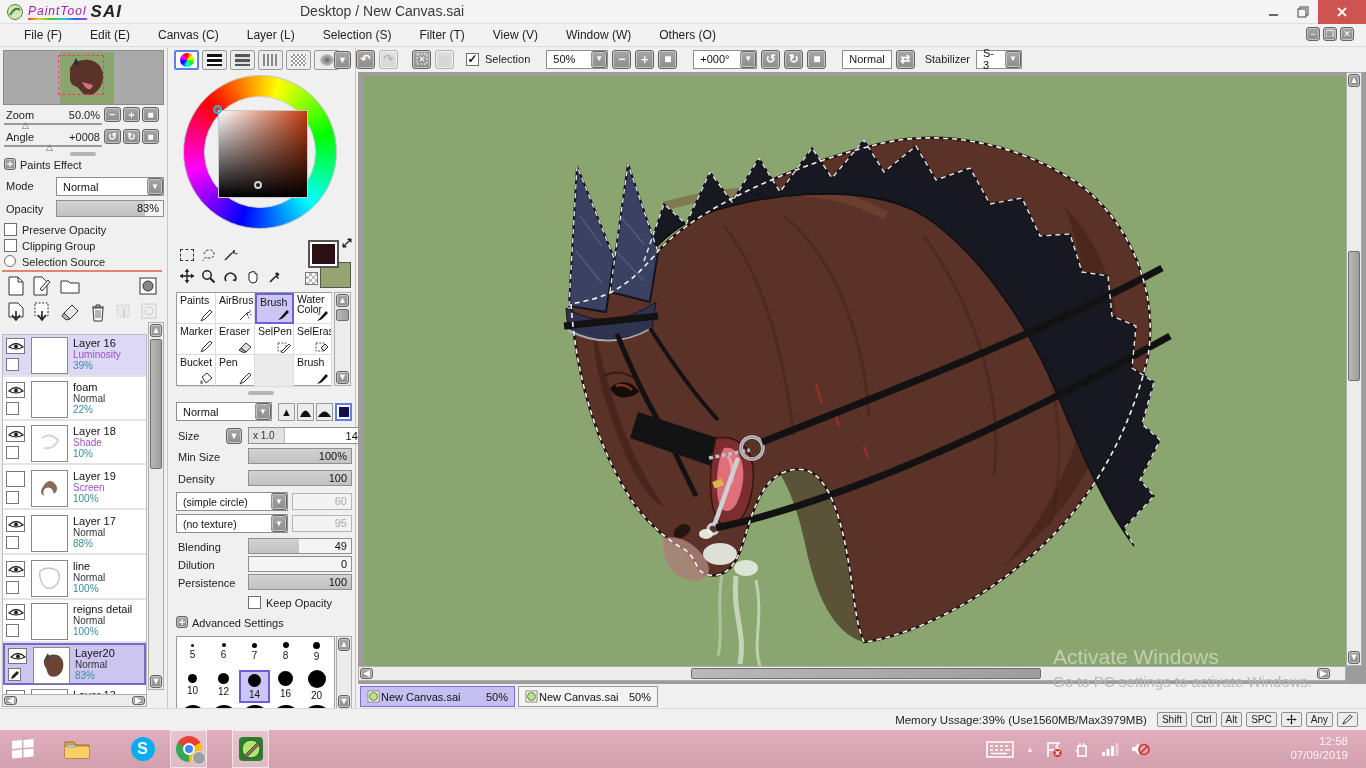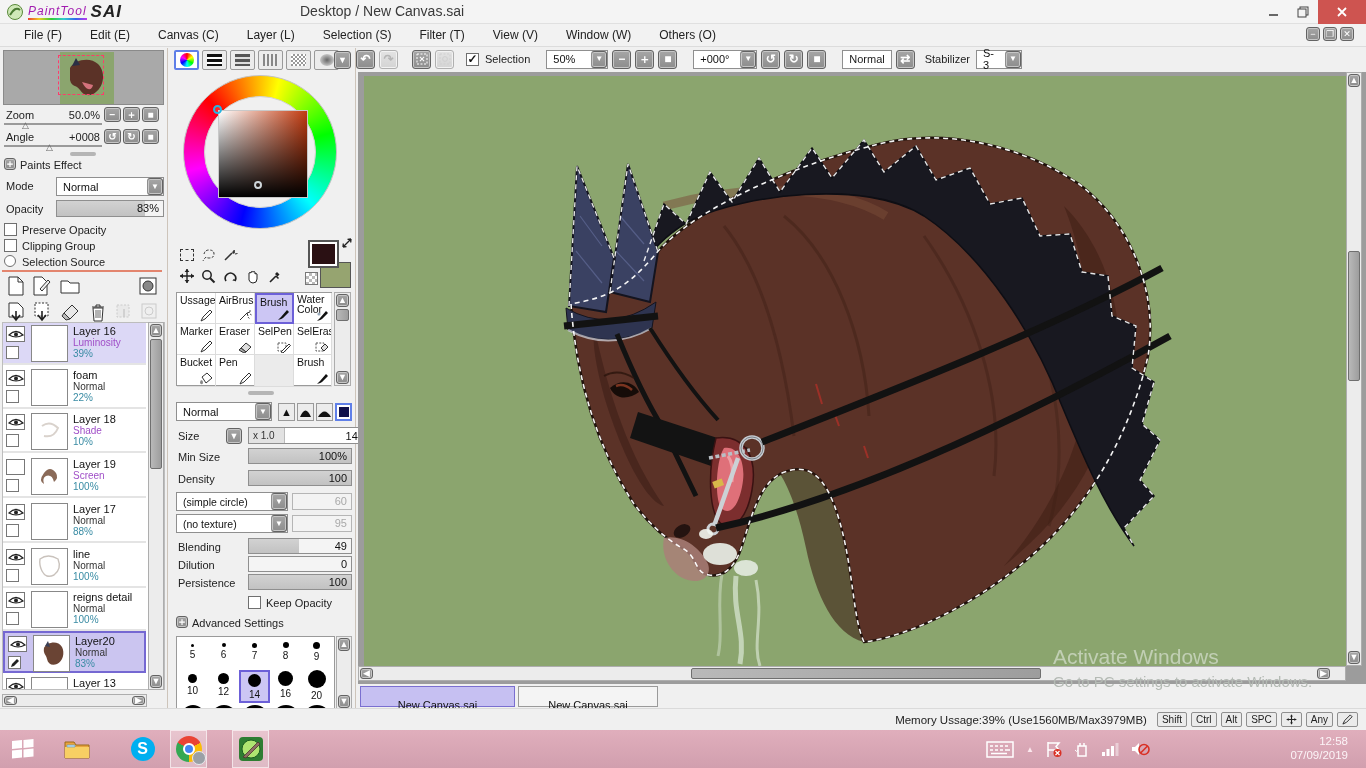--- a/index.html
+++ b/index.html
@@ -56,21 +56,21 @@
   .grip { position:absolute; width:26px; height:4px; background:#b5b5b5; border-radius:2px; }
   .bar { position:absolute; background:#f4f4f4; border:1px solid #8f8f8f; overflow:hidden; }
   .bar .fill { position:absolute; left:0; top:0; bottom:0; background:linear-gradient(#d2d2d2,#c2c2c2); }
   .bar .num { position:absolute; right:4px; top:1px; font-size:11px; color:#111; }
   .chk-lbl { position:absolute; font-size:11px; color:#222; }
   .radio { width:12px; height:12px; border:1px solid #6f6f6f; border-radius:50%; background:#fff; }
   .warm-line { position:absolute; left:2px; width:160px; height:2px; background:#e06a4d; opacity:.8; }
 
   
   .licon { position:absolute; width:24px; height:24px; display:flex; align-items:center; justify-content:center; }
-  .llist { position:absolute; left:2px; top:274px; width:163px; height:368px; background:#fff; border:1px solid #bdbdbd; overflow:hidden; }
+  .llist { position:absolute; left:2px; top:286px; width:145px; height:368px; background:#fff; border:1px solid #bdbdbd; overflow:hidden; }
   .lrow { position:absolute; left:0; width:143px; height:42px; background:#fff; border-bottom:2px solid #e4e4e4; }
   .lrow.sel { background:#dcd8f6; }
   .lrow.active { background:#cbc5f0; border:2px solid #7568d2; }
   .eyebox { position:absolute; left:3px; top:3px; width:19px; height:16px; border:1px solid #777; background:#fff; display:flex; align-items:center; justify-content:center; }
   .linkbox { position:absolute; left:3px; top:23px; width:13px; height:13px; border:1px solid #777; background:#fff; display:flex; align-items:center; justify-content:center; }
   .lthumb { position:absolute; left:28px; top:2px; width:37px; height:37px; border:1px solid #888; background:#fff; overflow:hidden; }
   .lmeta { position:absolute; left:70px; top:2px; width:72px; }
   .lname { display:block; font-size:11px; color:#111; }
   .lmode { display:block; font-size:10px; color:#333; }
   .lmode.special { color:#a04fc8; }
@@ -116,21 +116,21 @@
 
   
   .canvas-frame { position:absolute; left:358px; top:72px; width:1008px; height:612px; background:#9c9c9c; }
   .canvas-green { position:absolute; left:6px; top:4px; width:982px; height:590px; background:#8ba56e; overflow:hidden; }
   .watermark { position:absolute; left:1053px; top:645px; width:310px; pointer-events:none; z-index:30; }
   .wm1 { font-size:21px; color:rgba(238,243,238,.55); font-weight:300; }
   .wm2 { font-size:15px; color:#b4bab4; margin-top:4px; }
 
   
   .tabbar { position:absolute; left:358px; top:684px; width:1008px; height:24px; background:#f0f0f0; }
-  .ctab { position:absolute; top:2px; height:21px; display:flex; align-items:center; gap:12px; padding:0 6px; border:1px solid #9a9a9a; background:#f4f4f4;flex-direction:column; }
+  .ctab { position:absolute; top:2px; height:21px; display:flex; align-items:center; gap:1px; padding:0 6px; border:1px solid #9a9a9a; background:#f4f4f4; }
   .ctab.on { background:#c6c0f2; border:1px solid #7a6fd0; }
   .ctab .tlabel { font-size:11px; color:#111; }
   .ctab .tzoom { font-size:11px; color:#111; margin-left:14px; }
 
   
   .statusbar { position:absolute; left:0; top:708px; width:1366px; height:22px; background:#f0f0f0; border-top:1px solid #dadada; }
   .status-right { position:absolute; right:8px; top:3px; display:flex; align-items:center; gap:4px; }
   .mem { font-size:11.5px; color:#222; margin-right:6px; }
   .keybtn { height:15px; padding:0 4px; background:#ebebeb; border:1px solid #8f8f8f; border-radius:2px; font-size:10px; color:#222; display:flex; align-items:center; }
 
@@ -586,21 +586,21 @@
       </span>
 
     <span class="swatch" style="left:150px;top:214px;width:31px;height:26px;background:#96a470"></span>
     <span class="swatch fg-swatch" style="left:138px;top:192px;width:31px;height:28px;background:#2a1013;border-width:2px"></span>
     <svg style="position:absolute;left:171px;top:189px" width="14" height="14" viewBox="0 0 14 14">
         <path d="M2 10 L10 2 M10 2 l-3.5 .3 M10 2 l-.3 3.5 M2 10 l3.5 -.3 M2 10 l.3 -3.5" stroke="#222" stroke-width="1.3" fill="none"></path>
       </svg>
     <span style="position:absolute;left:135px;top:224px;width:13px;height:13px;border:1px solid #777;background:conic-gradient(#bbb 25%,#fff 0 50%,#bbb 0 75%,#fff 0) 0 0/6px 6px"></span>
 
     <div class="tgrid">
-      <div class="tcell" style="left:0;top:0"><span>Ussage</span><svg class="ticon" width="13" height="12" viewBox="0 0 13 12">
+      <div class="tcell" style="left:0;top:0"><span>Paints</span><svg class="ticon" width="13" height="12" viewBox="0 0 13 12">
             <path d="M1 11 L3 7 L10 0 L12 2 L5 9 Z" fill="#fff" stroke="#333"></path>
           </svg></div>
       <div class="tcell" style="left:39px;top:0"><span>AirBrush</span><svg class="ticon" width="14" height="12" viewBox="0 0 14 12">
             <path d="M2 10 L9 3 M9 3 l3 -1 M9 3 l1 3" stroke="#333" fill="none"></path>
             <path d="M11 1 l2 0 M12 4 l1.6 1 M10 7 l1.4 1.6" stroke="#555"></path>
           </svg></div>
       <div class="tcell on" style="left:78px;top:0"><span>Brush</span><svg class="ticon" width="13" height="12" viewBox="0 0 13 12">
             <path d="M1 11 Q3 9 4 8 L10 1 L12 3 L6 9 Q5 10 1 11Z" fill="#111"></path>
           </svg></div>
       <div class="tcell" style="left:117px;top:0;width:38px">

